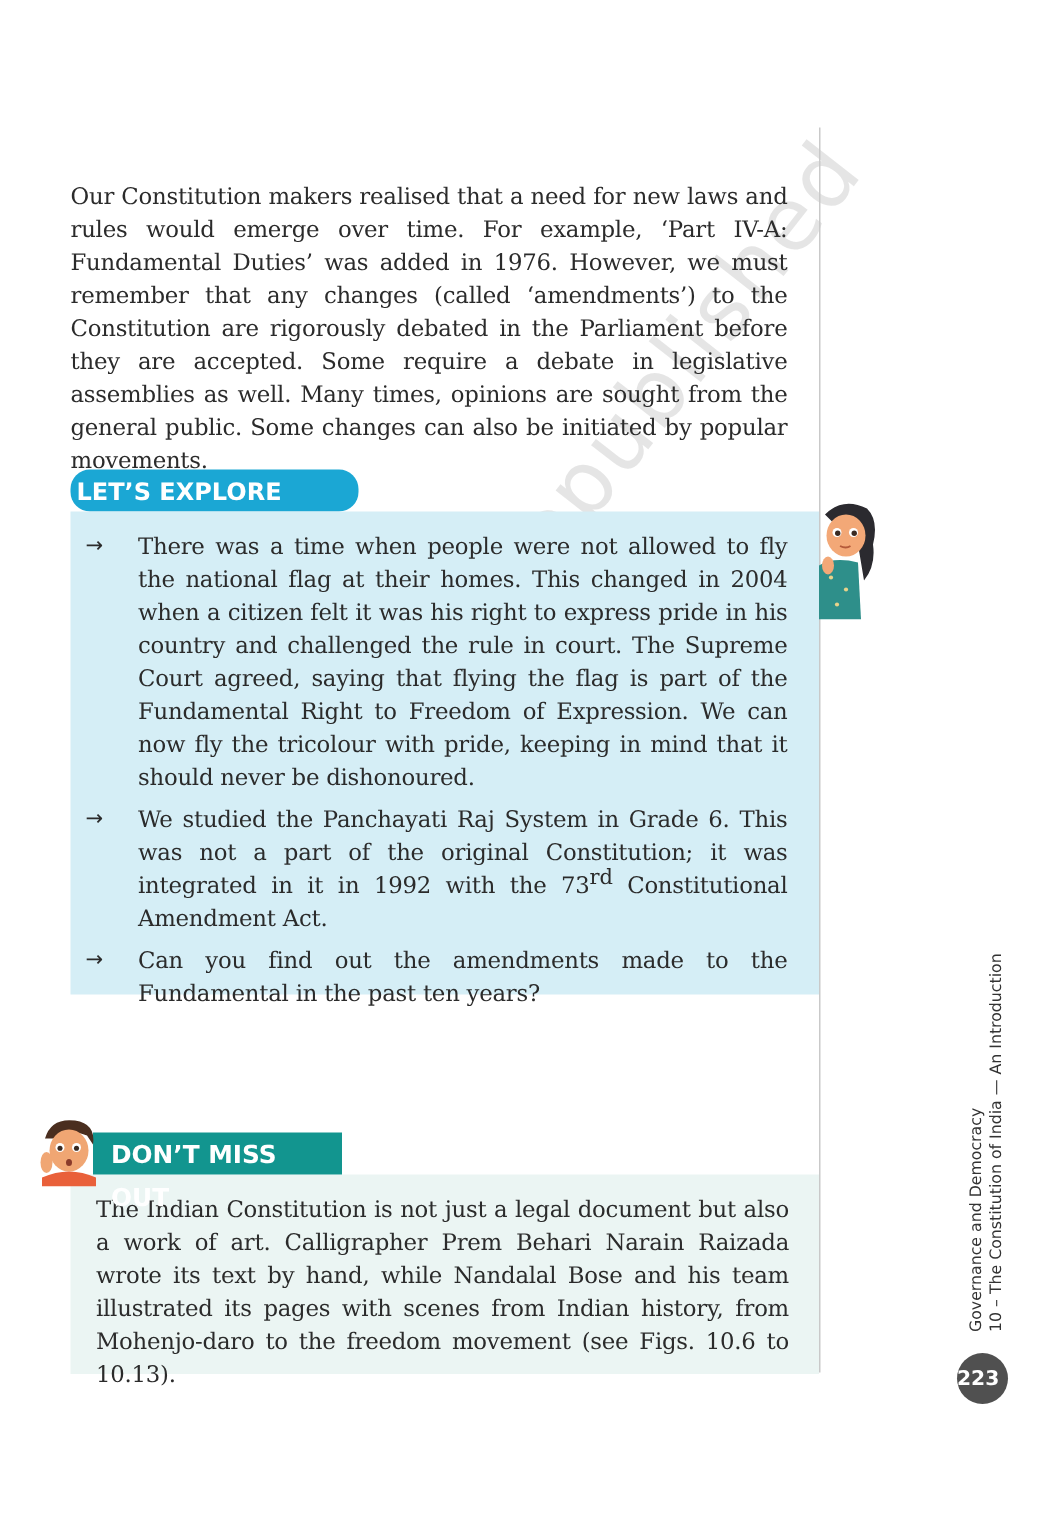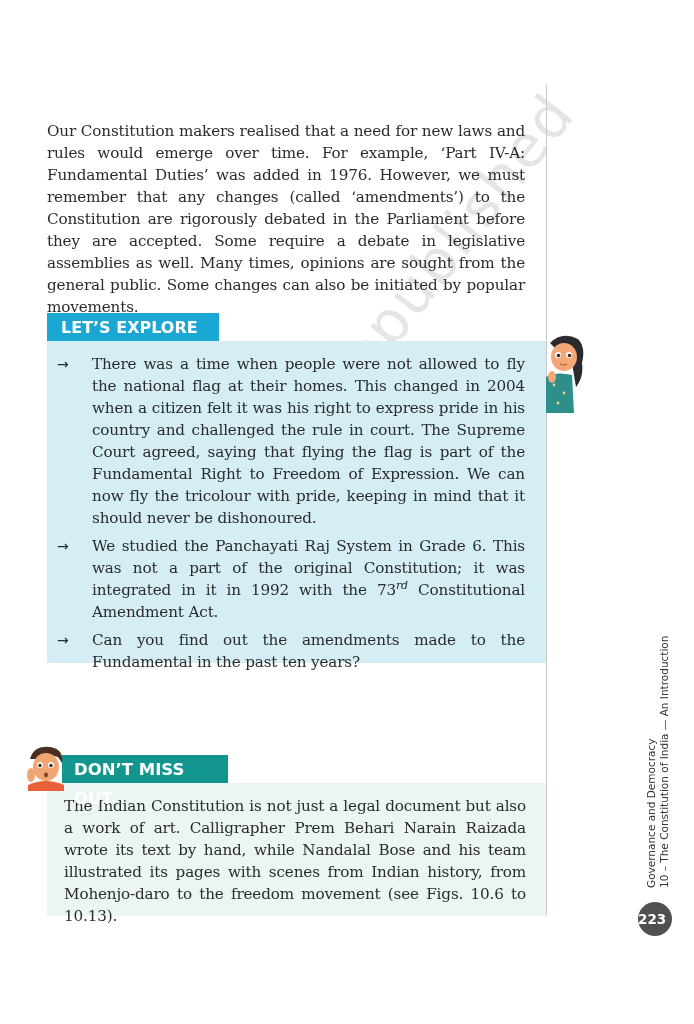--- a/index.html
+++ b/index.html
@@ -12,34 +12,34 @@
   .title {
     position: absolute; left: 47px; top: 83px; margin: 0;
     font-family: "DejaVu Serif", serif; font-weight: bold; font-size: 22.5px; color: #1f63ae; letter-spacing: -0.2px;
   }
   .para {
     position: absolute; left: 47px; width: 478px; margin: 0;
     font-size: 15.2px; line-height: 22px; text-align: justify; text-align-last: left; letter-spacing: -0.15px;
   }
   .p1 { top: 120px; }
   .explore-header {
-    position: absolute; left: 47px; top: 313px; width: 172px; height: 28px; background: #1ba7d4;
+    position: absolute; left: 47px; top: 313px; width: 192px; height: 28px; background: #1ba7d4;
     color: #fff; font-family: "DejaVu Sans", "Liberation Sans", sans-serif; font-weight: bold; font-size: 16px;
-    line-height: 30px; padding-left: 14px; box-sizing: border-box; letter-spacing: 0;
+    line-height: 30px; padding-left: 4px; box-sizing: border-box; letter-spacing: 0; border-radius: 13px;
   }
   .explore-box {
     position: absolute; left: 47px; top: 341px; width: 499px; height: 322px; background: #d5eef6;
   }
   .explore-list { list-style: none; margin: 0; padding: 0; position: absolute; left: 0; top: 12px; width: 499px; }
   .explore-item { position: relative; padding-left: 45px; width: 433px; margin-bottom: 6px; }
   .explore-item .arrow {
     position: absolute; left: 10px; top: 0; font-family: "DejaVu Sans", sans-serif; font-size: 14px; line-height: 22px; color: #2b2b2b;
   }
   .explore-item .txt { font-size: 15.2px; line-height: 22px; text-align: justify; text-align-last: left; letter-spacing: -0.15px; display: block; }
-  sup { font-size: 11px; line-height: 0; vertical-align: 6px; font-style: italic; }
+  sup { font-size: 14px; line-height: 0; vertical-align: 6px; }
   .p2 { top: 671px; }
   .dmo-header {
     position: absolute; left: 62px; top: 755px; width: 166px; height: 28px; background: #12958f;
     color: #fff; font-family: "DejaVu Sans", "Liberation Sans", sans-serif; font-weight: bold; font-size: 16.5px;
     line-height: 29px; padding-left: 12px; box-sizing: border-box;
   }
   .dmo-box { position: absolute; left: 47px; top: 783px; width: 499px; height: 133px; background: #ebf5f3; }
   .dmo-text {
     position: absolute; left: 17px; top: 12px; width: 462px; margin: 0;
     font-size: 15.2px; line-height: 22px; text-align: justify; text-align-last: left; letter-spacing: -0.15px;

